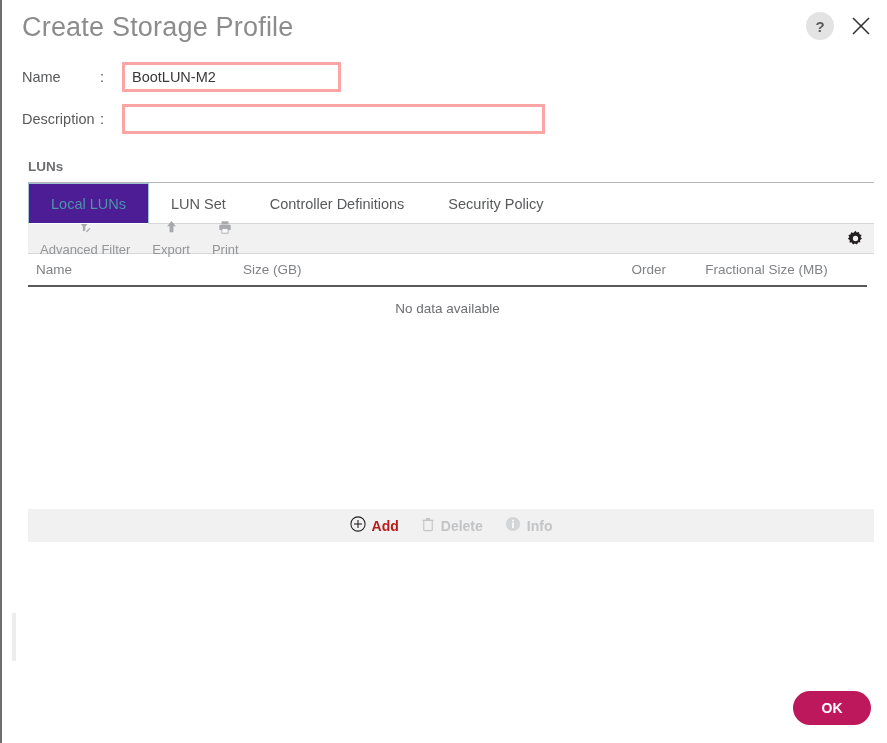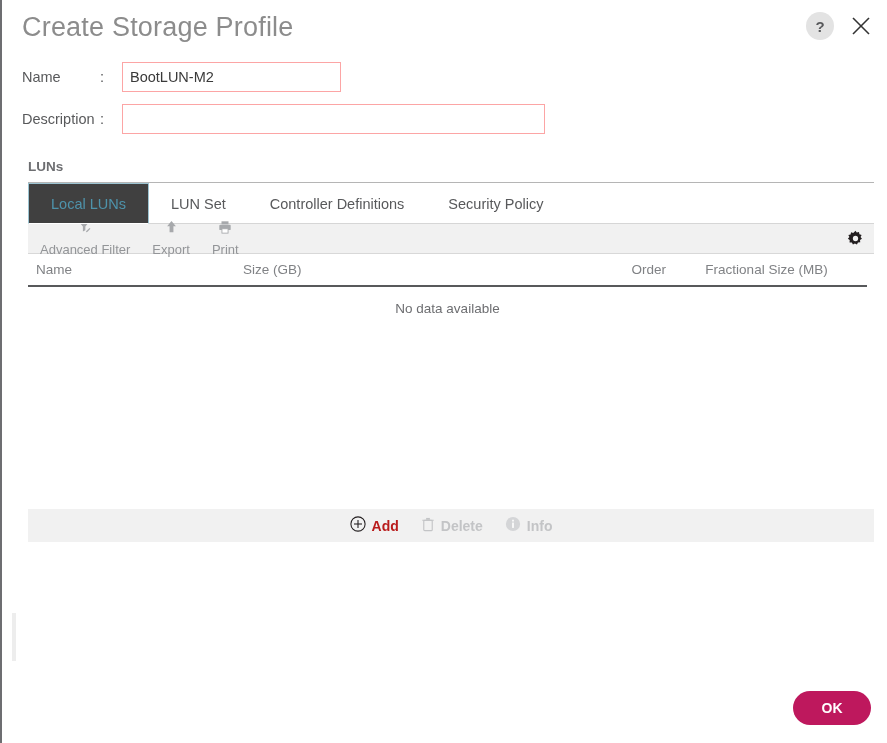--- a/index.html
+++ b/index.html
@@ -88,21 +88,21 @@
   }
   .form-colon {
     font-size: 14.5px;
     color: #58595b;
     width: 22px;
     flex: none;
   }
   .text-input {
     box-sizing: border-box;
     height: 30px;
-    border: 1px solid #fca5a5;
+    border: 3px solid #fca5a5;
     background: #ffffff;
     font-family: "Liberation Sans", sans-serif;
     font-size: 14.5px;
     color: #3a3a3a;
     padding: 0 7px;
     outline: none;
   }
   .name-input { width: 219px; }
   .desc-input { width: 423px; }
 
@@ -147,21 +147,21 @@
     font-size: 14.5px;
     color: #58595b;
     cursor: pointer;
     box-sizing: border-box;
     z-index: 2;
   }
   .tab.active {
     color: #4e93ab;
     border: 1px solid #9cc4d2;
     border-bottom: 1px solid #ffffff;
-    background: #404040;
+    background: #4c1d95;
   }
 
   
   .toolbar {
     position: relative;
     margin-left: 26px;
     width: 846px;
     height: 30px;
     background: #f1f1f1;
     display: flex;

